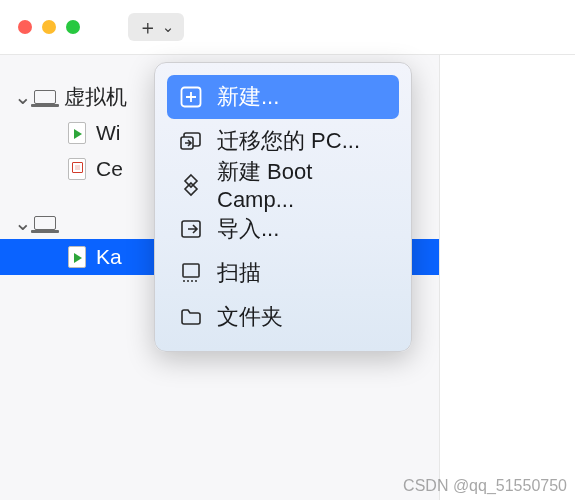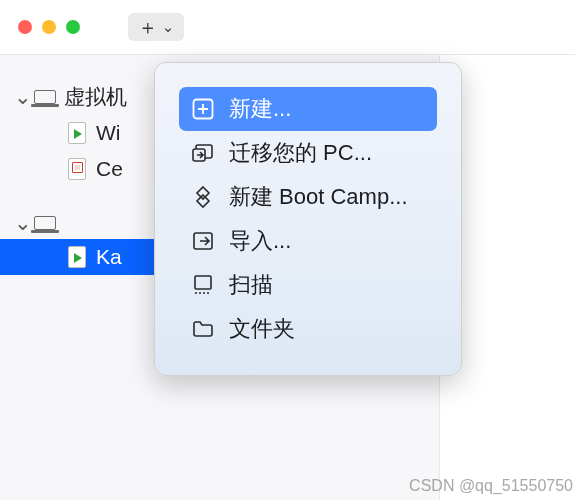--- a/index.html
+++ b/index.html
@@ -48,35 +48,35 @@
   .laptop-icon { width:22px; height:14px; border:1.5px solid #6b6b6b; border-radius:2px; position:relative; }
   .laptop-icon::after{ content:""; position:absolute; left:-4px; right:-4px; bottom:-4px; height:3px; background:#6b6b6b; border-radius:1px; }
   .file-icon { width:18px; height:22px; border:1px solid #bbb; border-radius:2px; position:relative; background:#fff;}
   .play-tri { position:absolute; left:5px; top:6px; width:0;height:0; border-left:8px solid #2ea63a; border-top:5px solid transparent; border-bottom:5px solid transparent; }
   .red-dot { position:absolute; left:3px; top:3px; width:11px;height:11px; border:1.5px solid #d13b2a; border-radius:1px;}
   .red-dot::after{content:""; position:absolute; inset:2px; background:#d13b2a; opacity:.2;}
   .gap { height: 20px; }
 
   .popover {
     position: absolute; top: 62px; left: 154px;
-    width: 308px;
+    width: 258px;
     background: linear-gradient(180deg,#f2f4fb 0%,#e7eef8 60%,#dde8f4 100%);
     border: 1px solid #cfcfd2; border-radius: 12px;
     box-shadow: 0 8px 28px rgba(0,0,0,.22);
-    padding: 24px;
+    padding: 12px;
   }
   .menu-row {
     display:flex; align-items:center; gap:14px;
     padding: 8px 12px; border-radius: 7px;
     font-size: 22px; color:#1b1c1e; height:44px;
   }
   .menu-row.hl { background:#4c8dff; color:#fff; }
   .mi-icon { width:24px; height:24px; display:flex; align-items:center; justify-content:center; flex:0 0 24px; }
   .watermark {
-    position:absolute; right:2px; bottom:5px;
+    position:absolute; right:8px; bottom:5px;
     font-size:16px; color:rgba(120,120,120,.65);margin-left:12px;
   }
 </style>
 </head>
 <body>
 
 <div class="titlebar">
   <div class="traffic t-red"></div>
   <div class="traffic t-yellow"></div>
   <div class="traffic t-green"></div>

